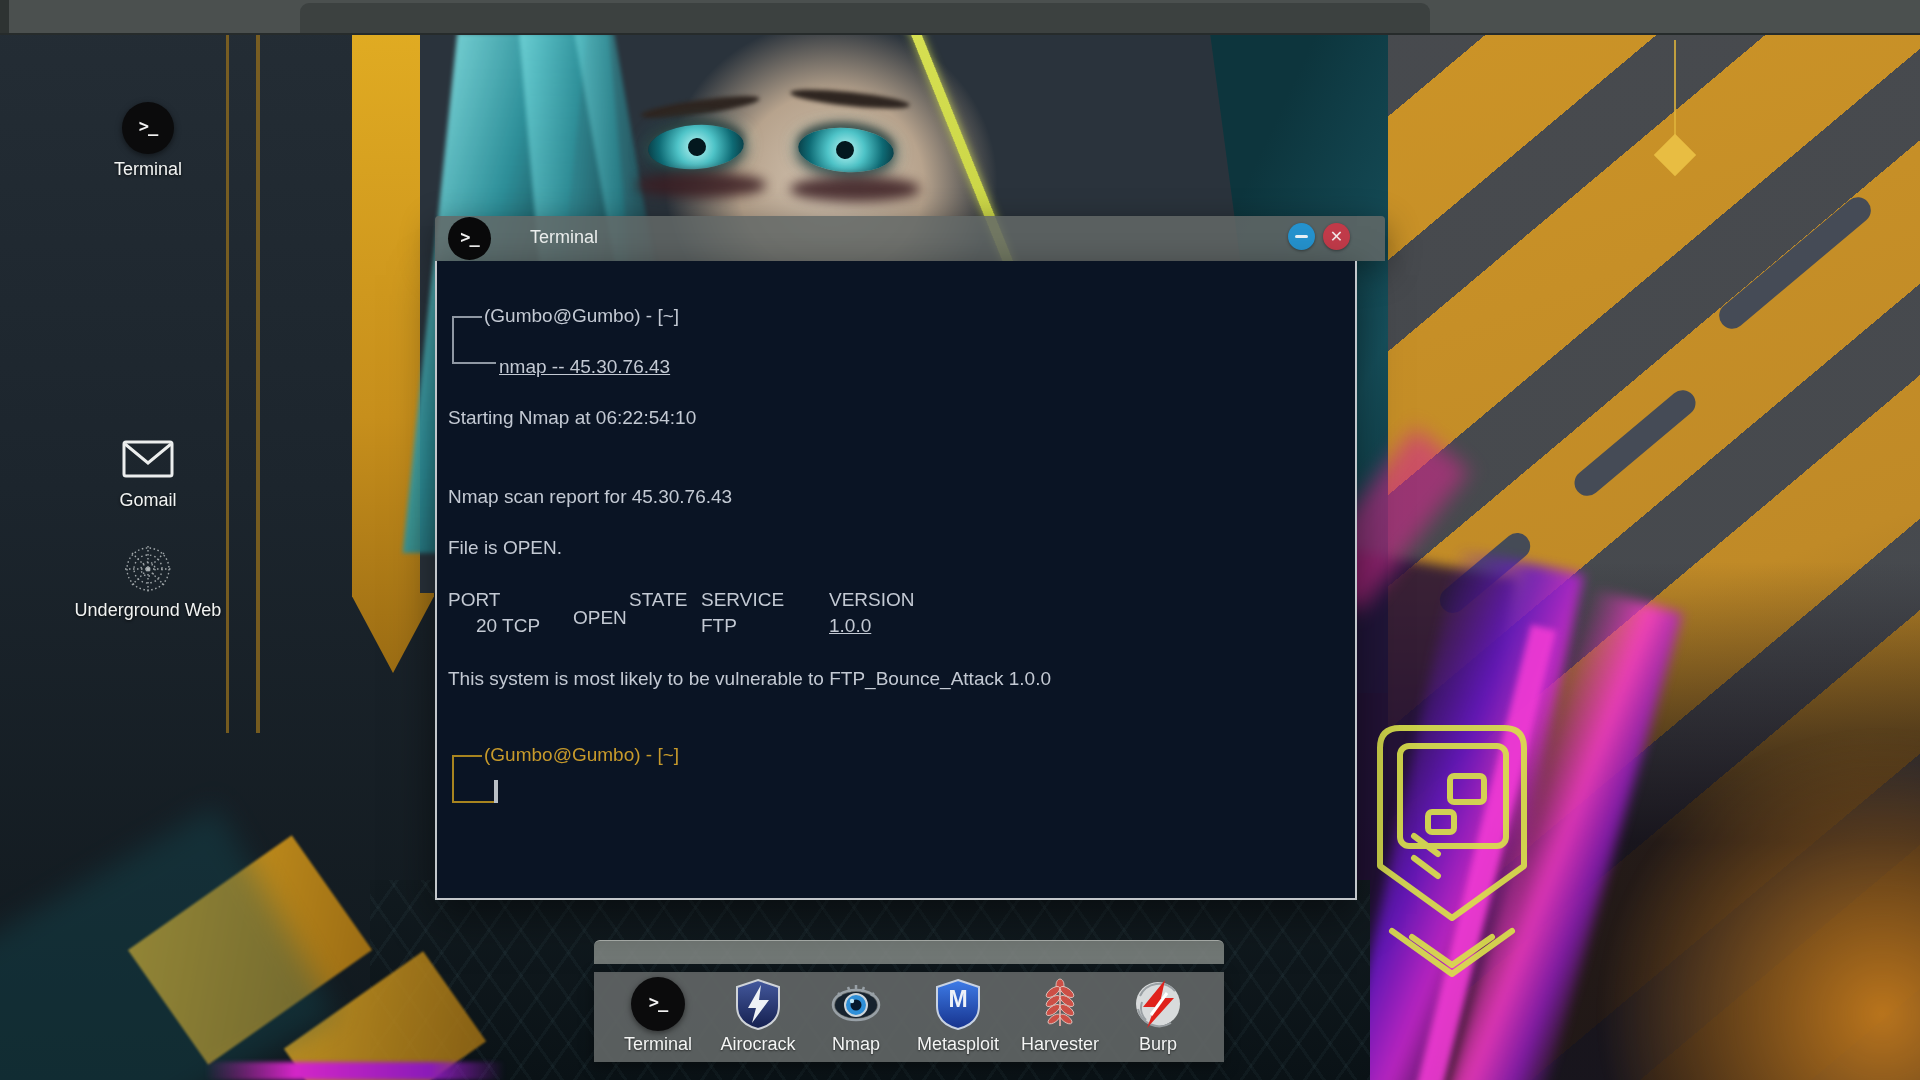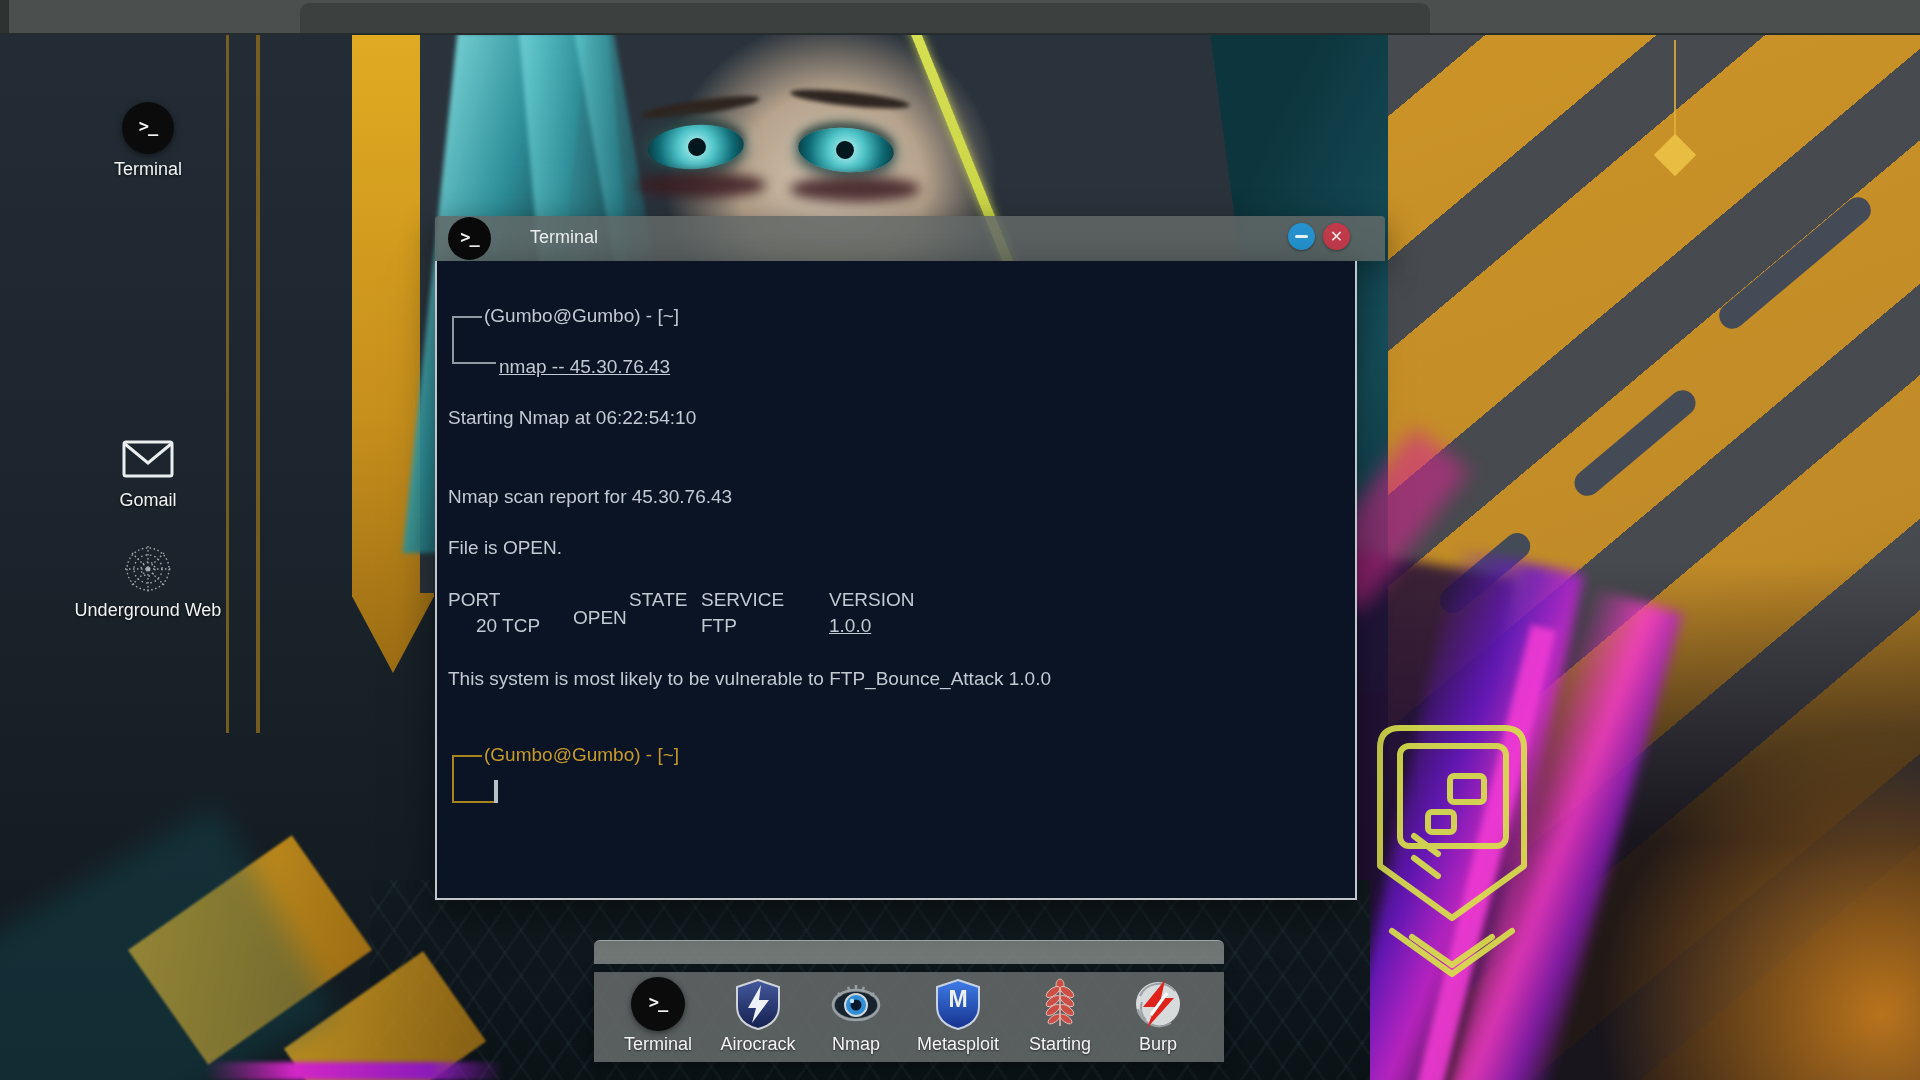--- a/index.html
+++ b/index.html
@@ -280,21 +280,21 @@
             <ellipse cx="35" cy="16" rx="8" ry="3.6" transform="rotate(36 35 16)"></ellipse>
             <ellipse cx="21" cy="25" rx="8" ry="3.6" transform="rotate(-36 21 25)"></ellipse>
             <ellipse cx="35" cy="25" rx="8" ry="3.6" transform="rotate(36 35 25)"></ellipse>
             <ellipse cx="21" cy="34" rx="8" ry="3.6" transform="rotate(-36 21 34)"></ellipse>
             <ellipse cx="35" cy="34" rx="8" ry="3.6" transform="rotate(36 35 34)"></ellipse>
             <ellipse cx="22" cy="43" rx="7" ry="3.2" transform="rotate(-36 22 43)"></ellipse>
             <ellipse cx="34" cy="43" rx="7" ry="3.2" transform="rotate(36 34 43)"></ellipse>
           </g>
         </svg>
       </div>
-      <div class="dock-label">Starting</div>
+      <div class="dock-label">Harvester</div>
     </div>
 
     <div class="dock-item" style="left:516px;">
       <div class="ibox">
         <svg width="56" height="56" viewBox="0 0 56 56">
           <circle cx="28" cy="28" r="22" fill="#d8dbdc"></circle>
           <g stroke="#9aa0a4" stroke-width="2" fill="none">
             <path d="M10,20 A21,21 0 0 1 45,15"></path>
             <path d="M8,33 A22,22 0 0 0 41,47"></path>
             <path d="M16,44 A18,18 0 0 1 12,26"></path>

